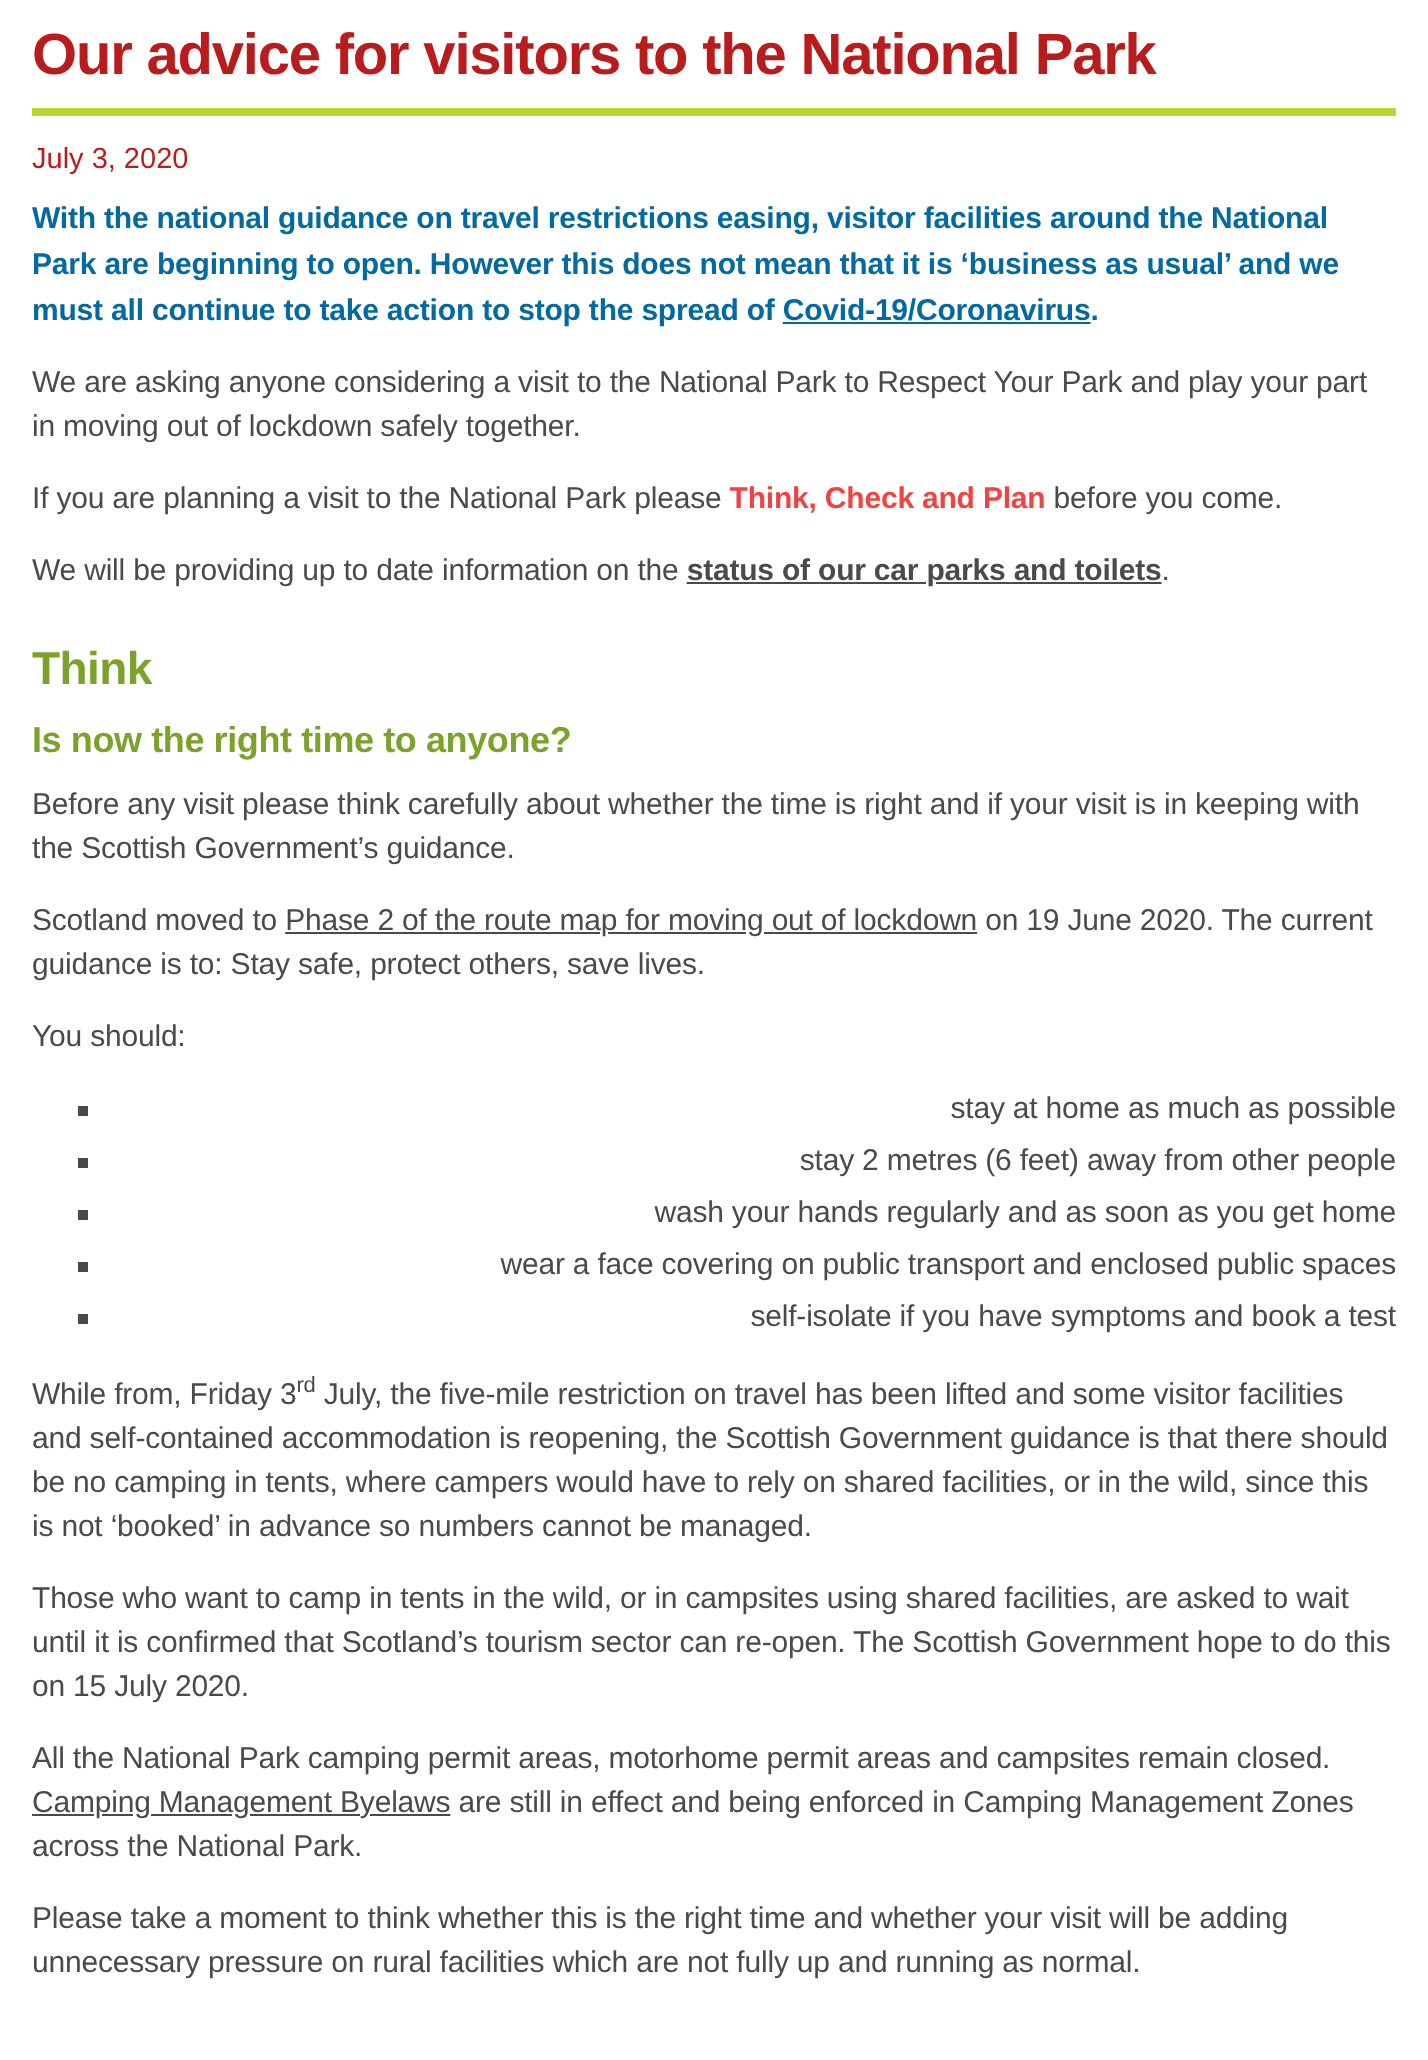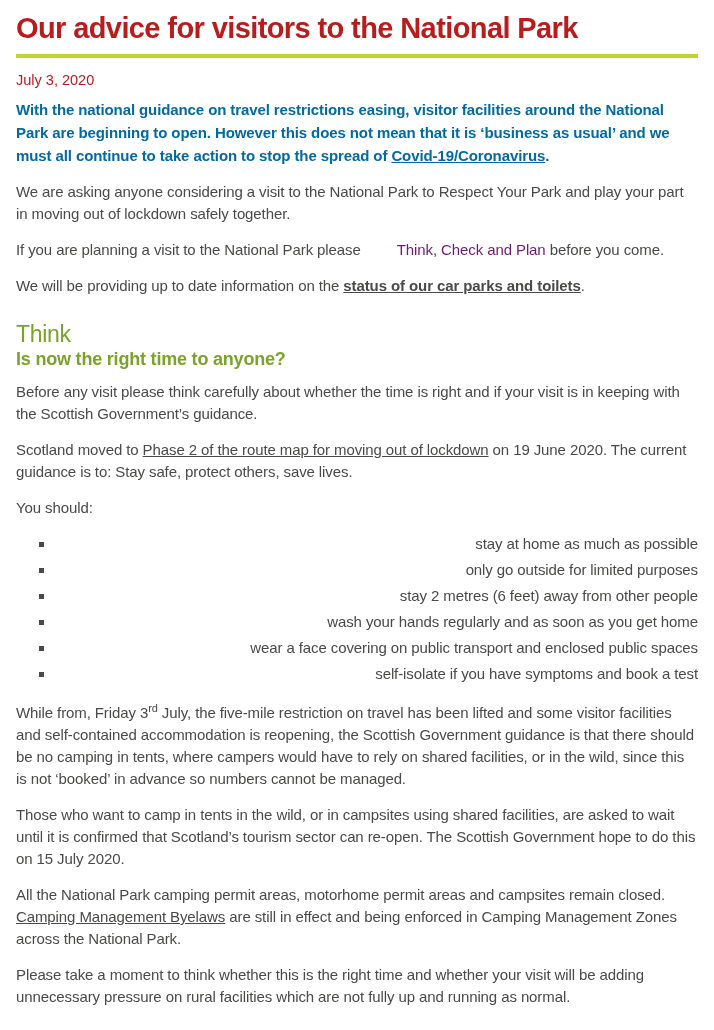--- a/index.html
+++ b/index.html
@@ -45,27 +45,27 @@
     font-weight: bold;
     color: #0369a1;
     line-height: 23px;
   }
   a.inline-link {
     color: inherit;
     text-decoration: underline;
     cursor: pointer;
   }
   a.bold-link { font-weight: bold; }
-  .bold-inline { font-weight: normal; color: #701a75; margin-left: 32px; }
+  .bold-inline { font-weight: bold; color: #ef4444; }
   h2.green-h2 {
     color: #7ba32b;
     font-size: 23px;
     line-height: 26px;
-    margin: 24px 0 2px 0;
-    font-weight: normal;
+    margin: 24px 0 13px 0;
+    font-weight: bold;
     letter-spacing: -0.3px;
   }
   h3.green-h3 {
     color: #7ba32b;
     font-size: 18px;
     line-height: 21px;
     margin: 0 0 11px 0;
     font-weight: bold;
     letter-spacing: -0.2px;
   }
@@ -122,21 +122,20 @@
   <h3 class="green-h3">Is now the right time to anyone?</h3>
 
   <p class="body-para">Before any visit please think carefully about whether the time is right and if your visit is in keeping with the Scottish Government’s guidance.</p>
 
   <p class="body-para"><span>Scotland moved to </span><a class="inline-link">Phase 2 of the route map for moving out of lockdown</a><span> on 19 June 2020. The current guidance is to: Stay safe, protect others, save lives.</span></p>
 
   <p class="body-para">You should:</p>
 
   <ul class="square-list">
     <li>stay at home as much as possible</li>
-    <li>only go outside for limited purposes</li>
     <li>stay 2 metres (6 feet) away from other people</li>
     <li>wash your hands regularly and as soon as you get home</li>
     <li>wear a face covering on public transport and enclosed public spaces</li>
     <li>self-isolate if you have symptoms and book a test</li>
   </ul>
 
   <p class="body-para"><span>While from, Friday 3</span><sup class="ordinal">rd</sup><span> July, the five-mile restriction on travel has been lifted and some visitor facilities and self-contained accommodation is reopening, the Scottish Government guidance is that there should be no camping in tents, where campers would have to rely on shared facilities, or in the wild, since this is not ‘booked’ in advance so numbers cannot be managed.</span></p>
 
   <p class="body-para">Those who want to camp in tents in the wild, or in campsites using shared facilities, are asked to wait until it is confirmed that Scotland’s tourism sector can re-open. The Scottish Government hope to do this on 15 July 2020.</p>
 

